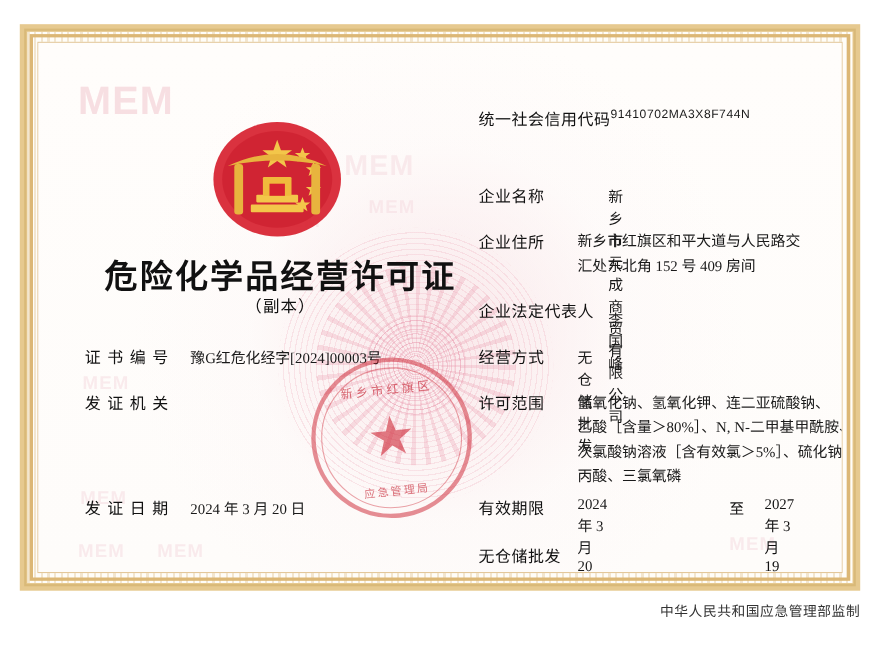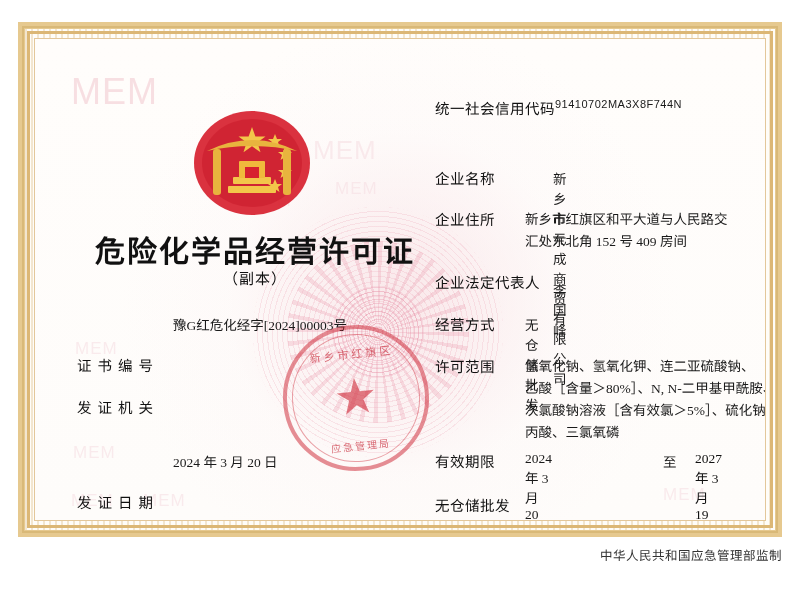--- a/index.html
+++ b/index.html
@@ -81,21 +81,21 @@
 
   
   .watermark-layer {
     position: absolute;
     inset: 0;
     pointer-events: none;
   }
   .wm {
     position: absolute;
     font-family: "Liberation Sans", sans-serif;
-    font-weight: normal;
+    font-weight: bold;
     color: #f2c7cf;
     opacity: .55;
     letter-spacing: 1px;
     user-select: none;
   }
   .wm.big { font-size: 36px; }
   .wm.mid { font-size: 26px; }
   .wm.sm  { font-size: 17px; }
   .wm.vlight { color: #f6dde2; }
 
@@ -179,21 +179,20 @@
   }
 
   .lfield { position: absolute; font-size: 14.5px; color: #111; }
   .lfield .lbl {
     position: absolute;
     left: 0;
     top: 0;
     width: 86px;
     letter-spacing: 6px;
     white-space: nowrap;
-    margin-top: 41px;
   }
   .lfield .val {
     position: absolute;
     left: 96px;
     top: 1px;
     font-size: 13.5px;
     color: #1a1a1a;
     white-space: nowrap;
   }
 

